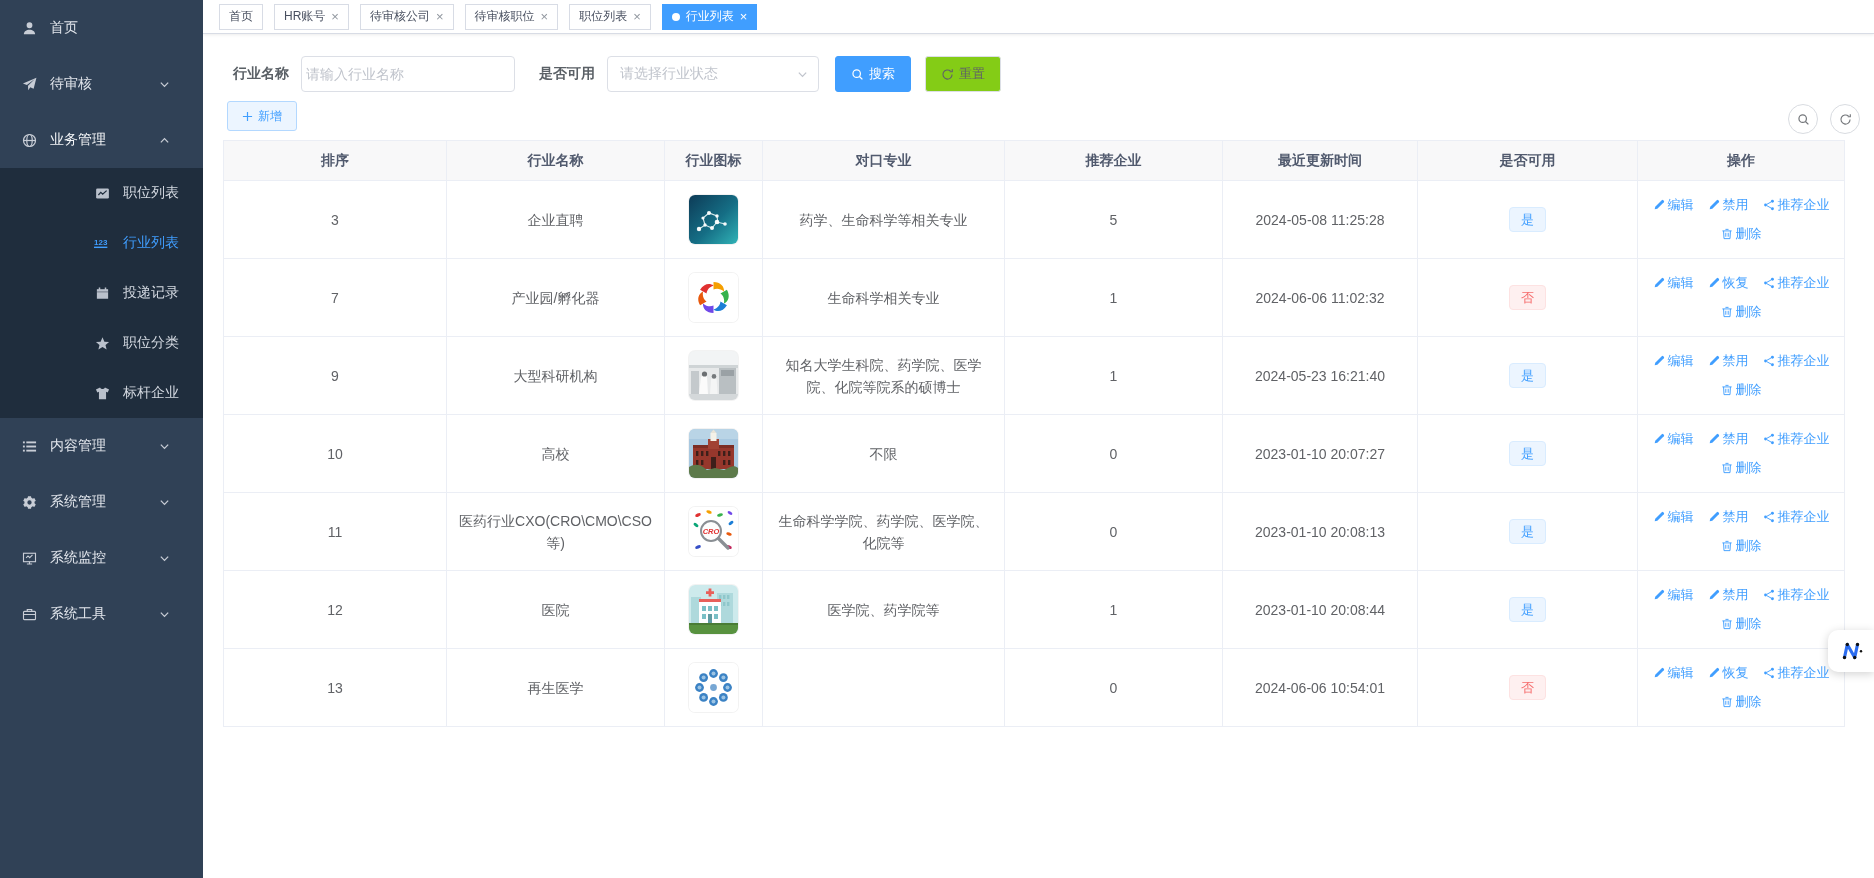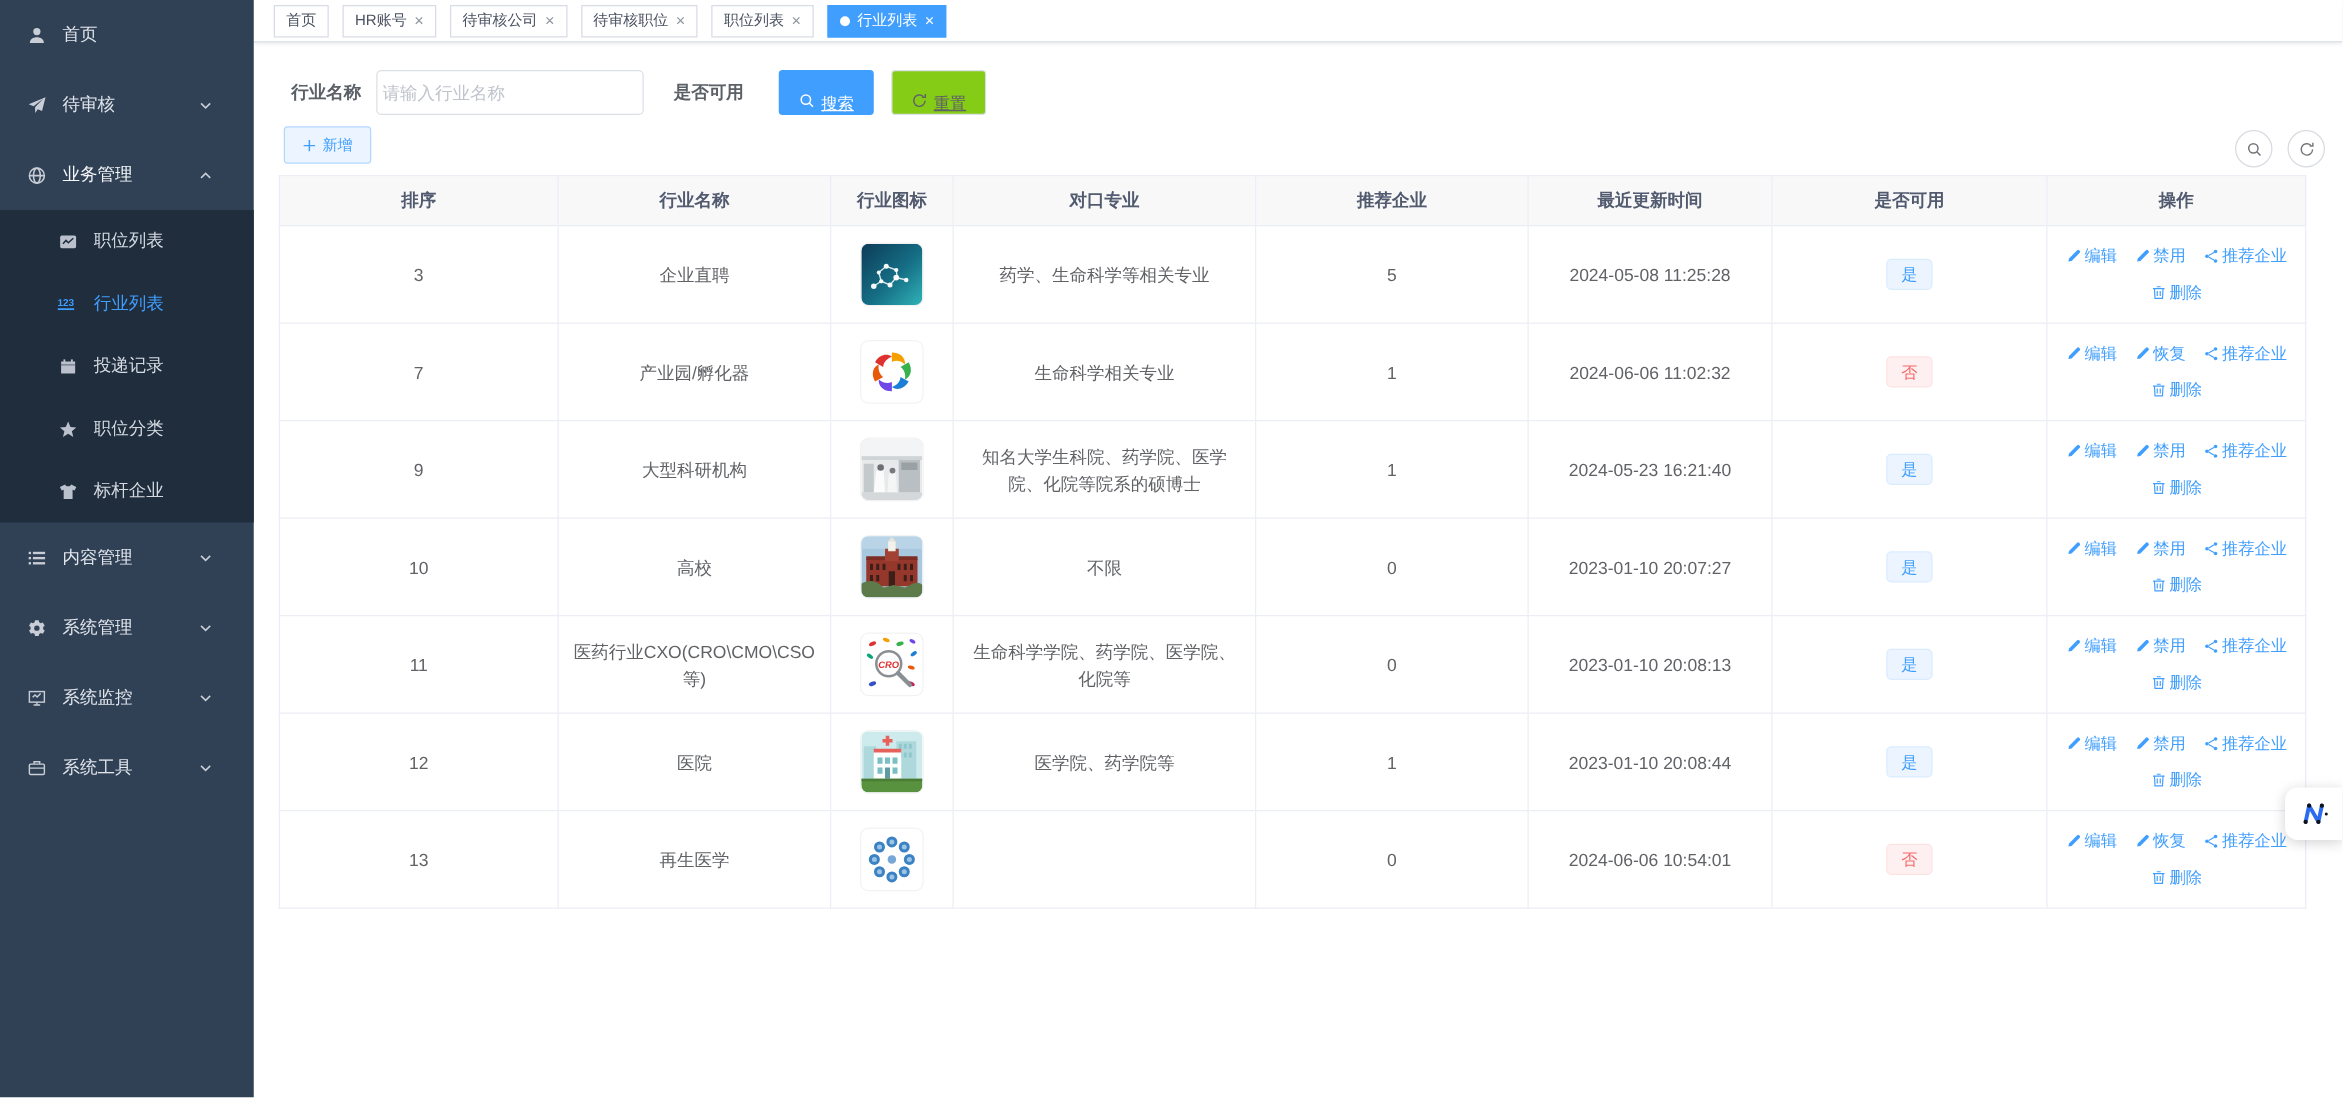--- a/index.html
+++ b/index.html
@@ -14,21 +14,21 @@
     background:#304156; z-index:5; }
   .menu-item { height:56px; display:flex; align-items:center; padding:0 18px 0 20px;
     color:#e2e6ec; font-size:14px; cursor:pointer; white-space:nowrap; }
   .menu-item .ic, .sub-item .ic { width:18px; display:inline-flex; justify-content:center;
     margin-right:12px; color:#c8cdd6; flex:0 0 18px; }
   .menu-item.active-parent { color:#f4f6f8; }
   .chev { margin-left:auto; color:#96a0b1; flex:0 0 12px; }
   .submenu { background:#1f2d3d; }
   .sub-item { height:50px; display:flex; align-items:center; padding-left:45px;
     color:#d5dae2; font-size:14px; cursor:pointer; }
-  .sub-item .ic { color:#bac1cc; }
+  .sub-item .ic { color:#bac1cc;margin-left:48px; }
   .sub-item.active { color:#409eff; }
   .sub-item.active .ic { color:#409eff; }
   
   .main { position:absolute; left:203px; top:0; right:0; height:878px; background:#fff; }
   .tags-bar { height:34px; background:#fff; border-bottom:1px solid #d8dce5;
     box-shadow:0 1px 3px 0 rgba(0,0,0,.08); display:flex; align-items:center;
     padding-left:16px; gap:11px; position:relative; z-index:3; }
   .tag-tab { height:26px; display:inline-flex; align-items:center; gap:6px;
     border:1px solid #d8dce5; background:#fff; color:#495060; padding:0 9px;
     font-size:12px; cursor:pointer; }
@@ -41,23 +41,23 @@
   .f-label { font-weight:bold; color:#5a6066; font-size:14px; margin-right:12px; }
   .f-input { width:214px; height:36px; border:1px solid #dcdfe6; border-radius:4px;
     padding:0 4px; font-size:14px; color:#606266; outline:none;
     font-family:"Liberation Sans","DejaVu Sans",sans-serif; }
   .f-input::placeholder { color:#c0c4cc; }
   .f-select { width:212px; height:36px; border:1px solid #dcdfe6; border-radius:4px;
     padding:0 10px 0 12px; display:flex; align-items:center; justify-content:space-between;
     color:#c0c4cc; font-size:14px; cursor:pointer; background:#fff; }
   .f-select .chevron { color:#c0c4cc; }
   .gap24 { width:24px; } .gap16 { width:16px; } .gap14 { width:14px; }
-  .btn { height:32px; border-radius:3px; display:inline-flex; 
+  .btn { height:32px; border-radius:3px; display:inline-flex; align-items:center;
     gap:5px; padding:17px 15px; font-size:13px; cursor:pointer; border:1px solid transparent;
-    font-family:inherit;text-decoration:underline; }
+    font-family:inherit; }
   .btn-primary { background:#409eff; color:#fff; border-color:#409eff; }
   .btn-plain { background:#84cc16; color:#606266; border-color:#dcdfe6; }
   .btn-add { position:absolute; top:101px; left:24px; height:30px; background:#ecf5ff;
     color:#409eff; border:1px solid #b3d8ff; border-radius:3px; display:inline-flex;
     align-items:center; gap:5px; padding:12px 14px; font-size:12px; cursor:pointer; }
   .circle-btns { position:absolute; top:104px; right:14px; display:flex; gap:12px; }
   .circle-btn { width:30px; height:30px; border-radius:50%; border:1px solid #d9dce1;
     background:#fff; color:#73767a; display:inline-flex; align-items:center;
     justify-content:center; cursor:pointer; }
   
@@ -271,20 +271,28 @@
         <span>行业列表</span>
         <span class="tab-close">×</span>
       </span>
     </div>
 
   <div class="filter-bar">
     <span class="f-label">行业名称</span>
     <input class="f-input" type="text" placeholder="请输入行业名称" style="">
     <span class="gap24"></span>
     <span class="f-label">是否可用</span>
+    <div class="f-select">
+      <span>请选择行业状态</span>
+      <span class="ic chevron">
+          <svg viewBox="0 0 12 12" width="11" height="11">
+            <path d="M2 4l4 4 4-4" fill="none" stroke="currentColor" stroke-width="1.4"></path>
+          </svg>
+        </span>
+    </div>
     <span class="gap16"></span>
     <button class="btn btn-primary">
       <span class="ic">
           <svg viewBox="0 0 16 16" width="13" height="13">
             <g fill="none" stroke="currentColor" stroke-width="1.5">
               <circle cx="7" cy="7" r="4.6"></circle>
               <path d="M10.4 10.4 14 14"></path>
             </g>
           </svg>
         </span>

